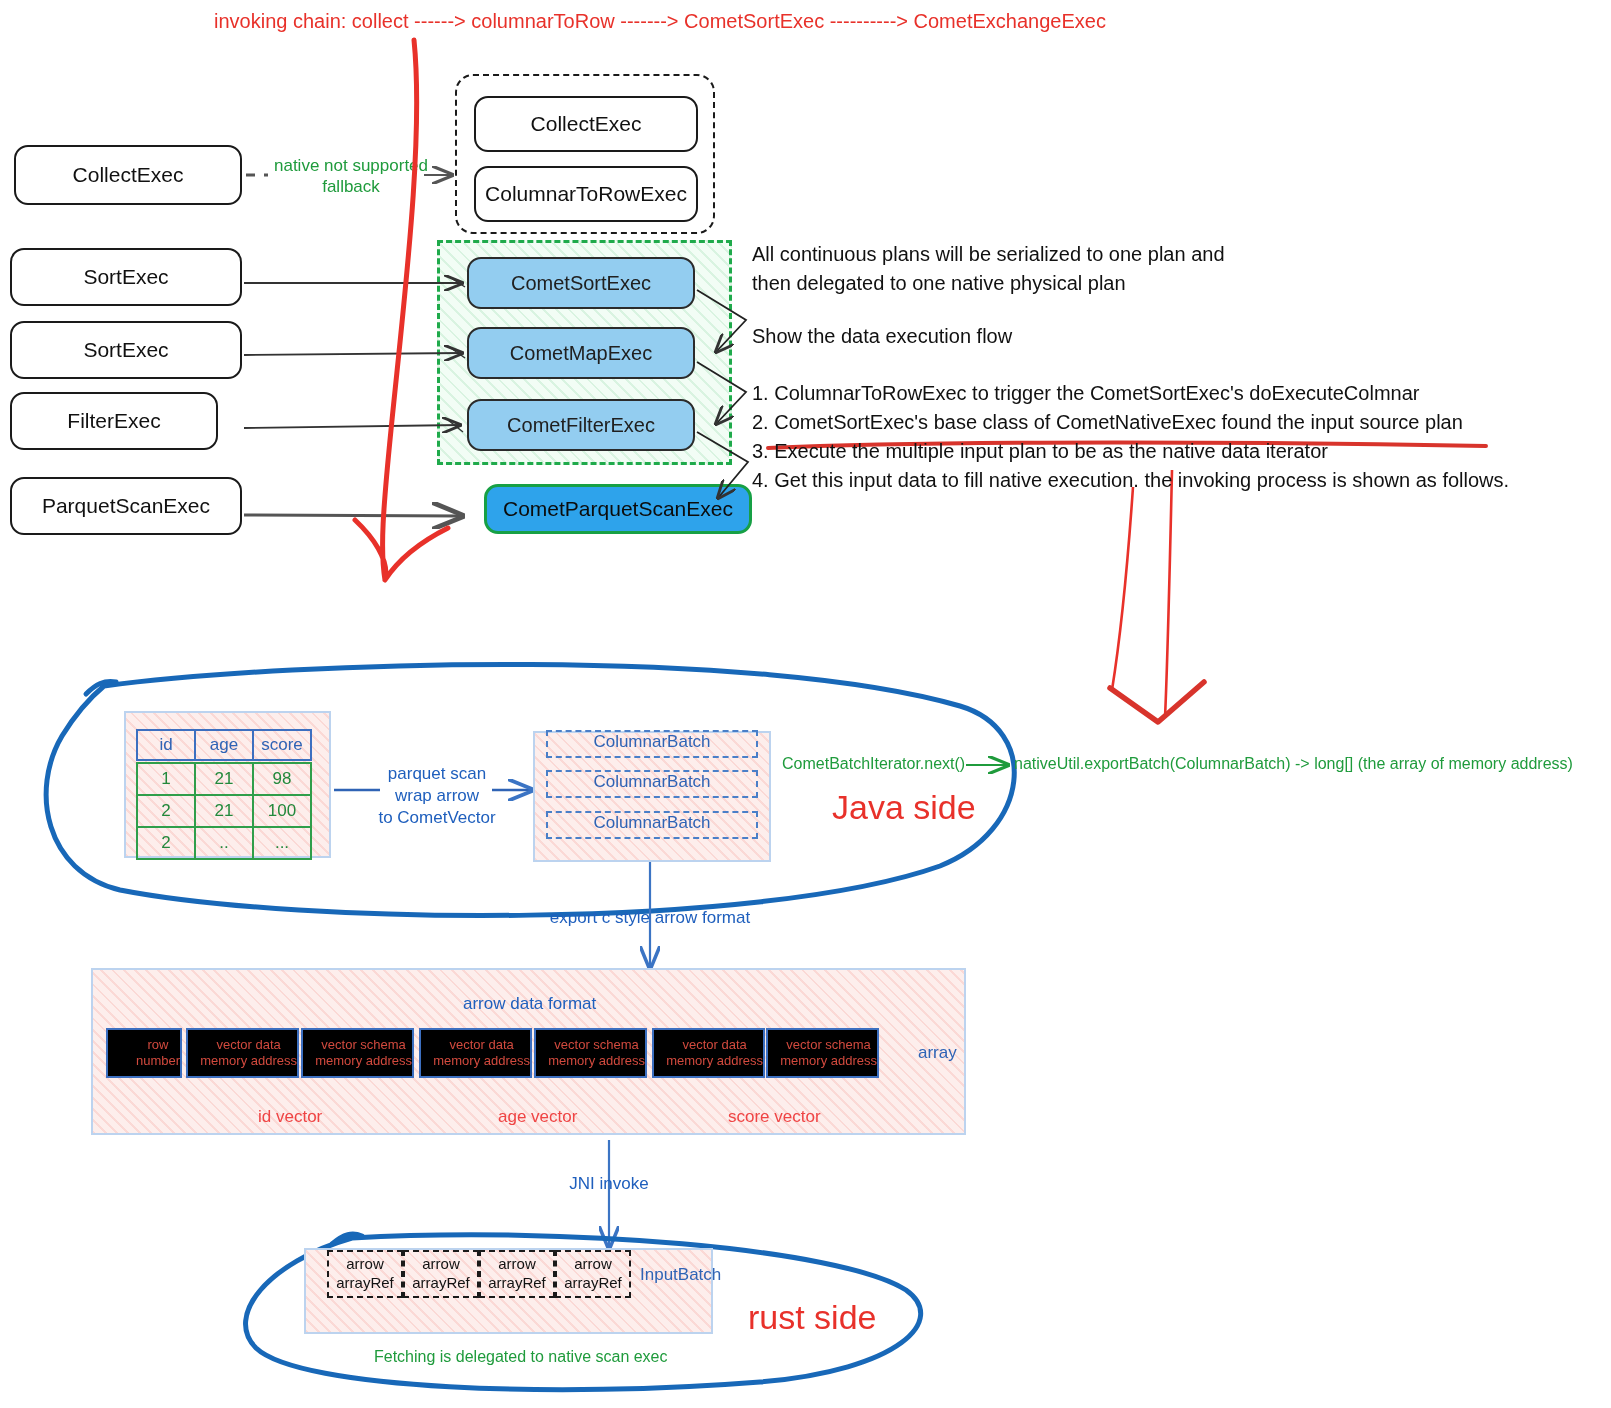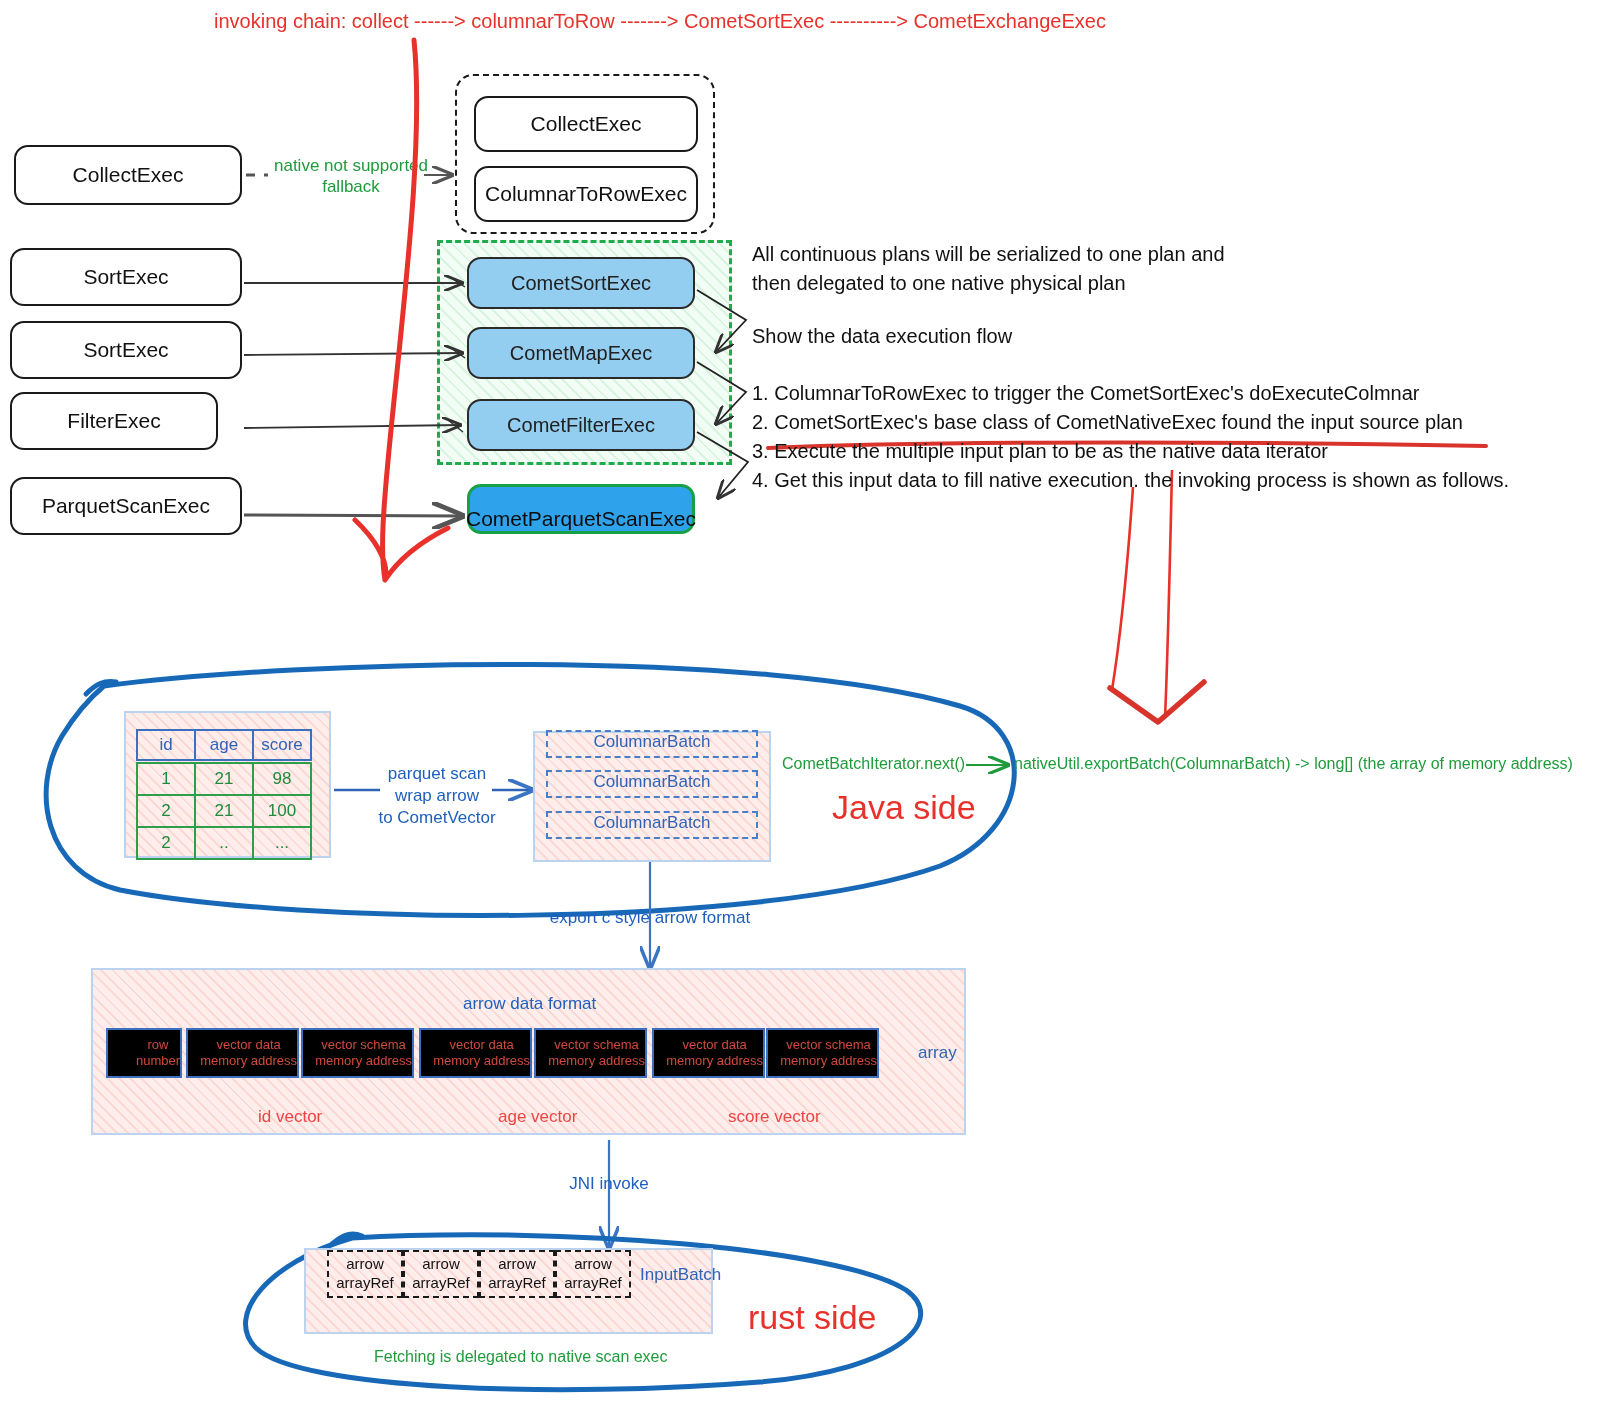--- a/index.html
+++ b/index.html
@@ -217,21 +217,21 @@
   <div class="abs dashed-green" style="left:437px; top:240px; width:295px; height:225px;"></div>
   <div class="abs comet-box" style="left:467px; top:257px; width:228px; height:52px;">
     <span>CometSortExec</span>
   </div>
   <div class="abs comet-box" style="left:467px; top:327px; width:228px; height:52px;">
     <span>CometMapExec</span>
   </div>
   <div class="abs comet-box" style="left:467px; top:399px; width:228px; height:52px;">
     <span>CometFilterExec</span>
   </div>
-  <div class="abs comet-box solid" style="left:467px; top:484px; width:228px; height:50px;align-items:flex-end;">
+  <div class="abs comet-box solid" style="left:484px; top:484px; width:268px; height:50px;">
     <span>CometParquetScanExec</span>
   </div>
 
   <svg class="abs" style="left:0; top:0; width:1611px; height:1408px; pointer-events:none;">
     <defs>
       <marker id="ah-dark" markerWidth="11" markerHeight="9" refX="10" refY="4.5" orient="auto">
         <path d="M0,0 L11,4.5 L0,9" fill="none" stroke="#333" stroke-width="1.6"></path>
       </marker>
       <marker id="ah-grey" markerWidth="11" markerHeight="9" refX="10" refY="4.5" orient="auto">
         <path d="M0,0 L11,4.5 L0,9" fill="none" stroke="#555" stroke-width="1.6"></path>

